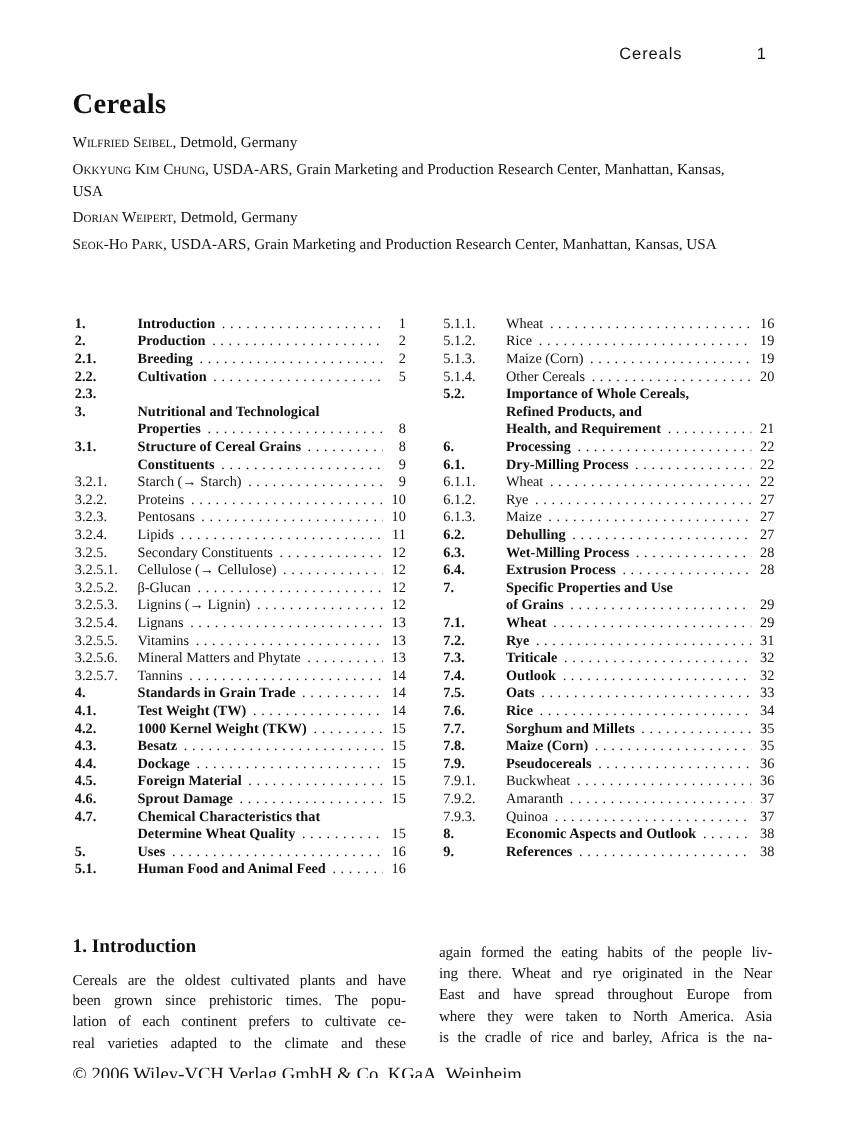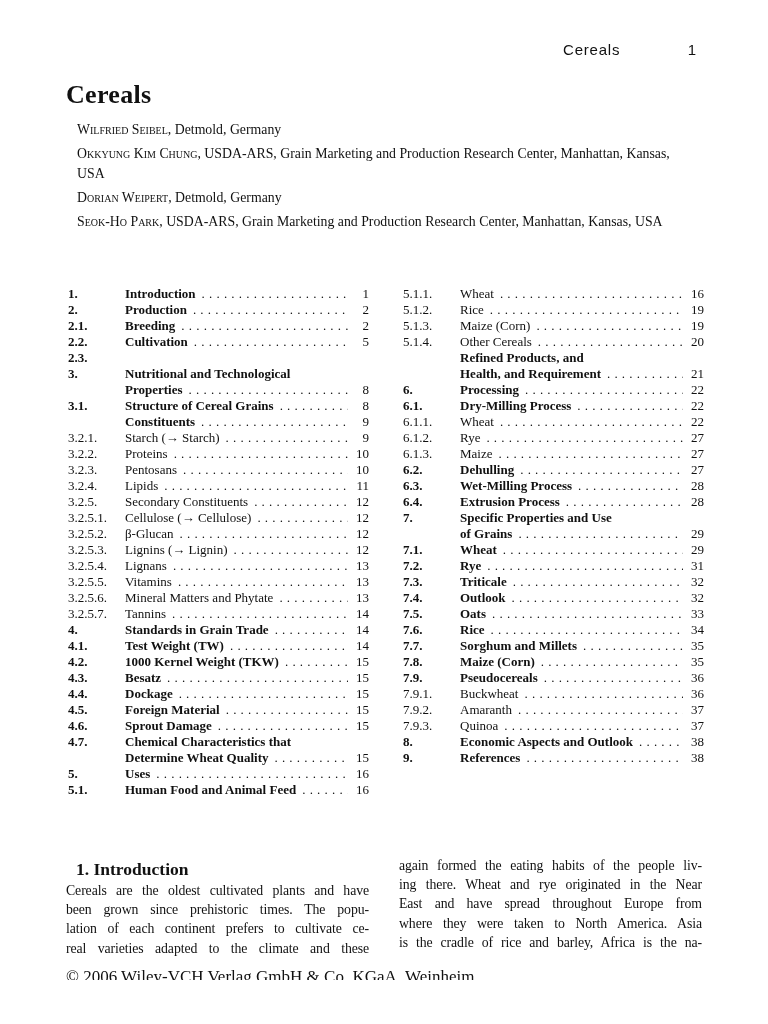--- a/index.html
+++ b/index.html
@@ -8,21 +8,21 @@
 
   
   .running-head{position:absolute;top:41px;right:71px;width:134px;display:flex;
         justify-content:space-between;align-items:baseline;
         font-family:"Liberation Sans","DejaVu Sans",sans-serif;font-size:15px;letter-spacing:.8px;}
 
   
   .doc-title{position:absolute;left:66px;top:80px;font-size:26px;font-weight:bold;letter-spacing:.3px;}
 
   
-  .authors{position:absolute;left:77px;top:120px;width:642px;font-size:13.8px;line-height:19.5px;}
+  .authors{position:absolute;left:66px;top:120px;width:642px;font-size:13.8px;line-height:19.5px;}
   .author{margin:0 0 4.5px 0;}
   .sc{font-variant:small-caps;}
 
   
   .toc-col{position:absolute;top:286px;width:301px;font-size:13px;line-height:16px;}
   .toc-col.left{left:68px;}
   .toc-col.right{left:403px;}
   .toc-row{display:flex;}
   .toc-num{flex:0 0 57px;}
   .toc-entry{flex:1;display:flex;min-width:0;align-items:baseline;}
@@ -337,20 +337,26 @@
       </div>
       <div class="toc-row">
         <span class="toc-num">5.1.4.</span>
         <span class="toc-entry">
           <span class="toc-title">Other Cereals</span>
           <span class="leader"></span>
           <span class="toc-page">20</span>
         </span>
       </div>
       <div class="toc-row b">
+        <span class="toc-num">5.2.</span>
+        <span class="toc-entry">
+          <span class="toc-title">Importance of Whole Cereals,</span>
+        </span>
+      </div>
+      <div class="toc-row b">
         <span class="toc-num"></span>
         <span class="toc-entry">
           <span class="toc-title">Refined Products, and</span>
         </span>
       </div>
       <div class="toc-row b">
         <span class="toc-num"></span>
       </div>
       <div class="toc-row b">
         <span class="toc-num"></span>
@@ -545,21 +551,21 @@
       <div class="toc-row b">
         <span class="toc-num">9.</span>
         <span class="toc-entry">
           <span class="toc-title">References</span>
           <span class="leader"></span>
           <span class="toc-page">38</span>
         </span>
       </div>
     </div>
 
-  <h2 class="intro-heading" style="margin:10px;">1. Introduction</h2>
+  <h2 class="intro-heading" style="margin:0;">1. Introduction</h2>
 
   <div class="bodycol left">
       <div class="jline">Cereals are the oldest cultivated plants and have</div>
       <div class="jline">been grown since prehistoric times. The popu-</div>
       <div class="jline">lation of each continent prefers to cultivate ce-</div>
       <div class="jline">real varieties adapted to the climate and these</div>
     </div>
   <div class="bodycol right">
       <div class="jline">again formed the eating habits of the people liv-</div>
       <div class="jline">ing there. Wheat and rye originated in the Near</div>

